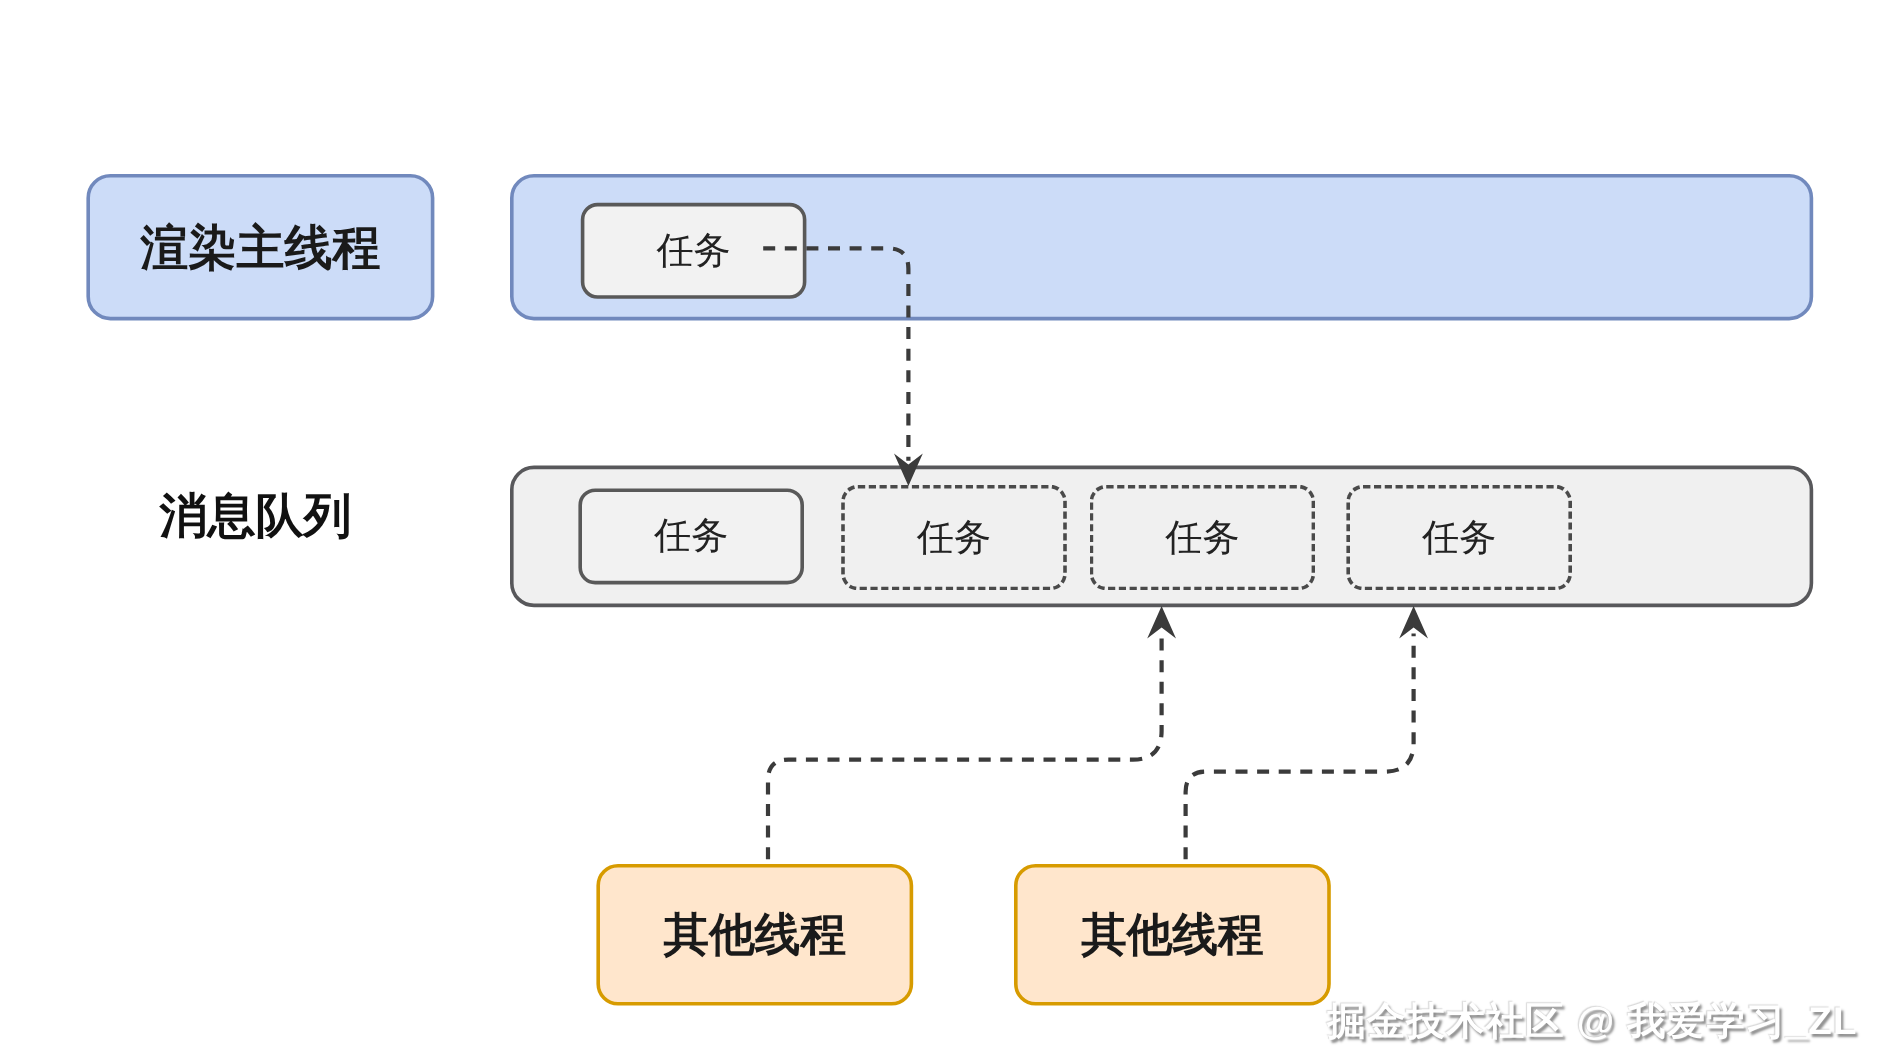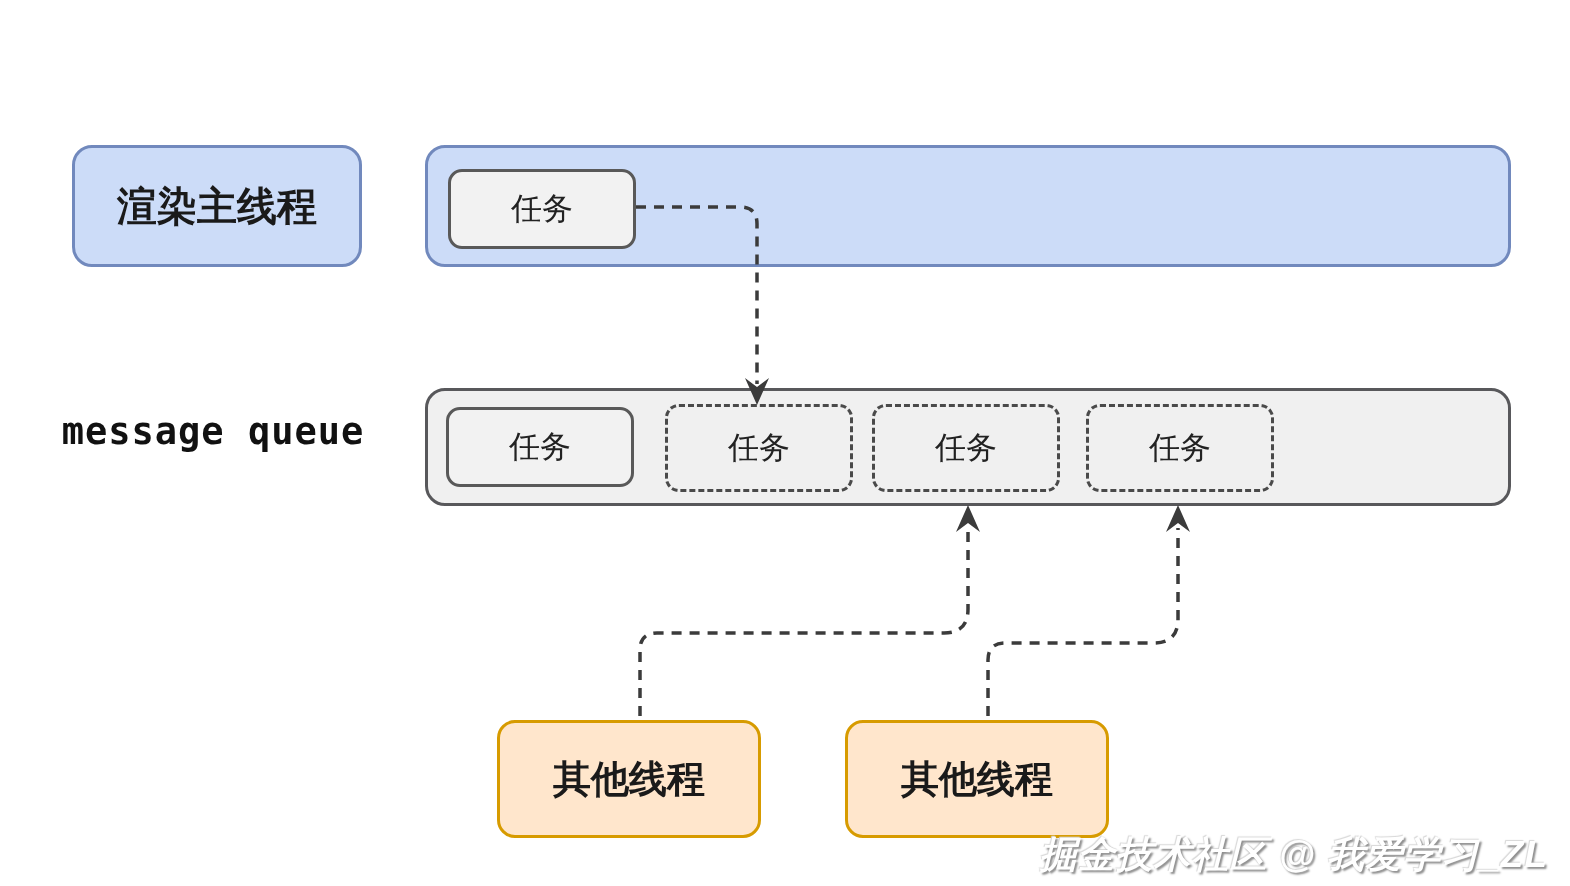--- a/index.html
+++ b/index.html
@@ -55,20 +55,21 @@
     position: absolute;
     display: flex;
     align-items: center;
     justify-content: center;
     width: 188px;
     height: 80px;
     border-radius: 14px;
     font-size: 31px;
     font-weight: 500;
     color: #222222;
+    margin-left: 36px;
   }
   .task.solid {
     background: var(--task-fill, #f2f2f2);
     border: 3px solid var(--task-border, #595959);
   }
   .task.dashed {
     background: transparent;
     border: 3px dashed var(--dash-border, #4a4a4a);
     height: 88px;
   }
@@ -117,46 +118,45 @@
     stroke-width: 3.5;
     stroke-dasharray: 10 8;
   }
   .arrow-layer path.head {
     fill: var(--arrow-color, #3b3b3b);
     stroke: none;
   }
   .watermark {
     position: absolute;
     right: 22px; top: 830px;
-    font-size: 37px;
+    font-size: 32px;
     font-weight: 700;
     color: #ffffff;
     text-shadow: 2px 2px 2px #8f8f8f, -1px -1px 1px #d8d8d8;
     letter-spacing: 1px;
-    font-style: italic;
   }
 </style>
 </head>
 <body>
 
 <div class="canvas">
 
 
   <div class="rounded-box main-thread">
     <span>渲染主线程</span>
   </div>
 
   <div class="track blue-track">
     <div class="task solid">
       <span>任务</span>
     </div>
   </div>
 
   <div class="queue-label">
-    <div class="en">message queue</div>
+    <div class="zh">消息队列</div>
   </div>
 
   <div class="track queue-track">
     <div class="task solid">
       <span>任务</span>
     </div>
     <div class="task dashed d1">
       <span>任务</span>
     </div>
     <div class="task dashed d2">

